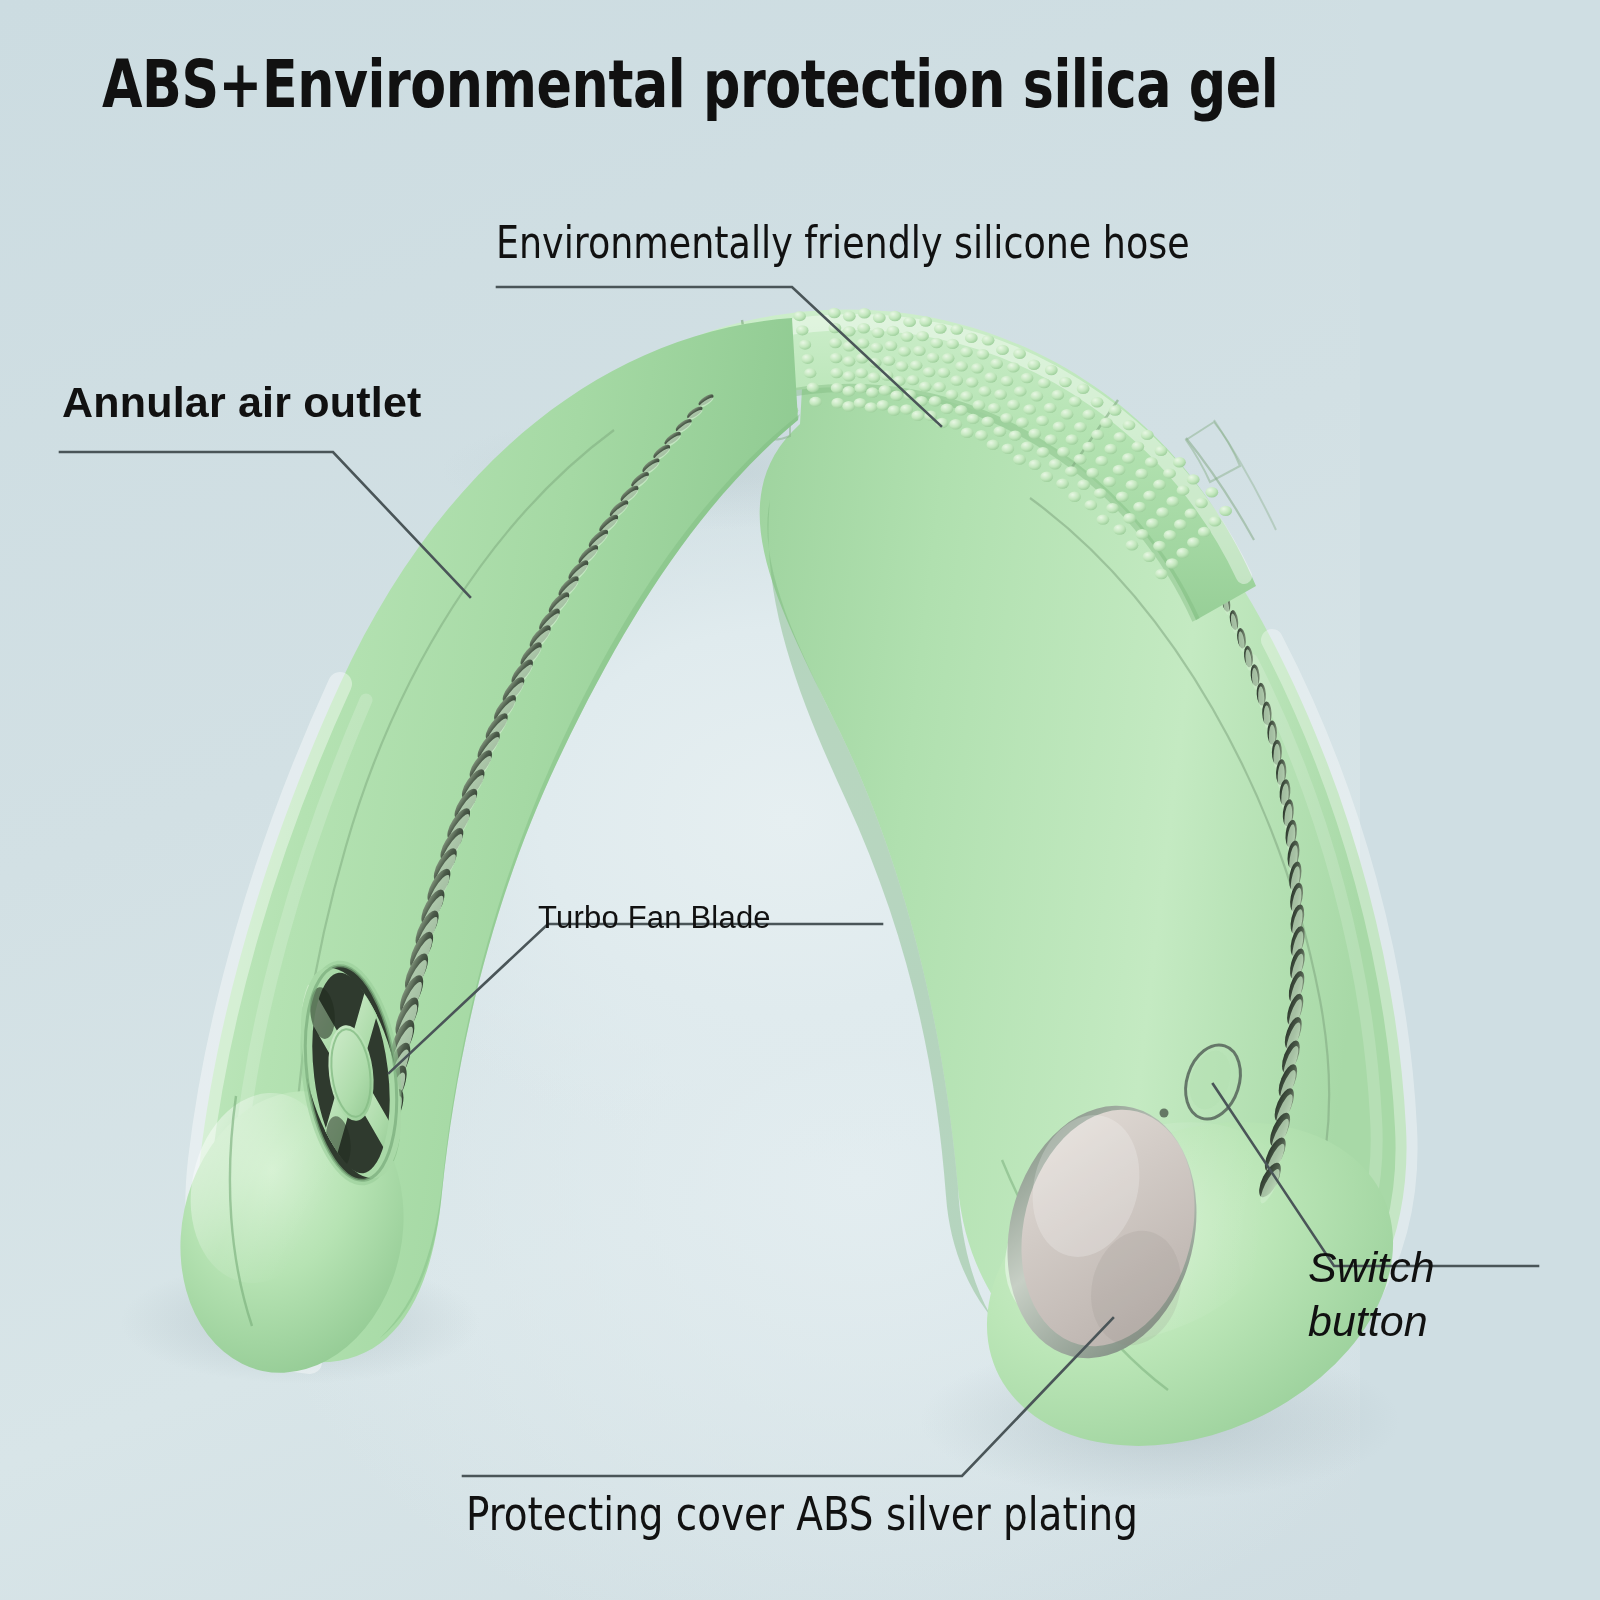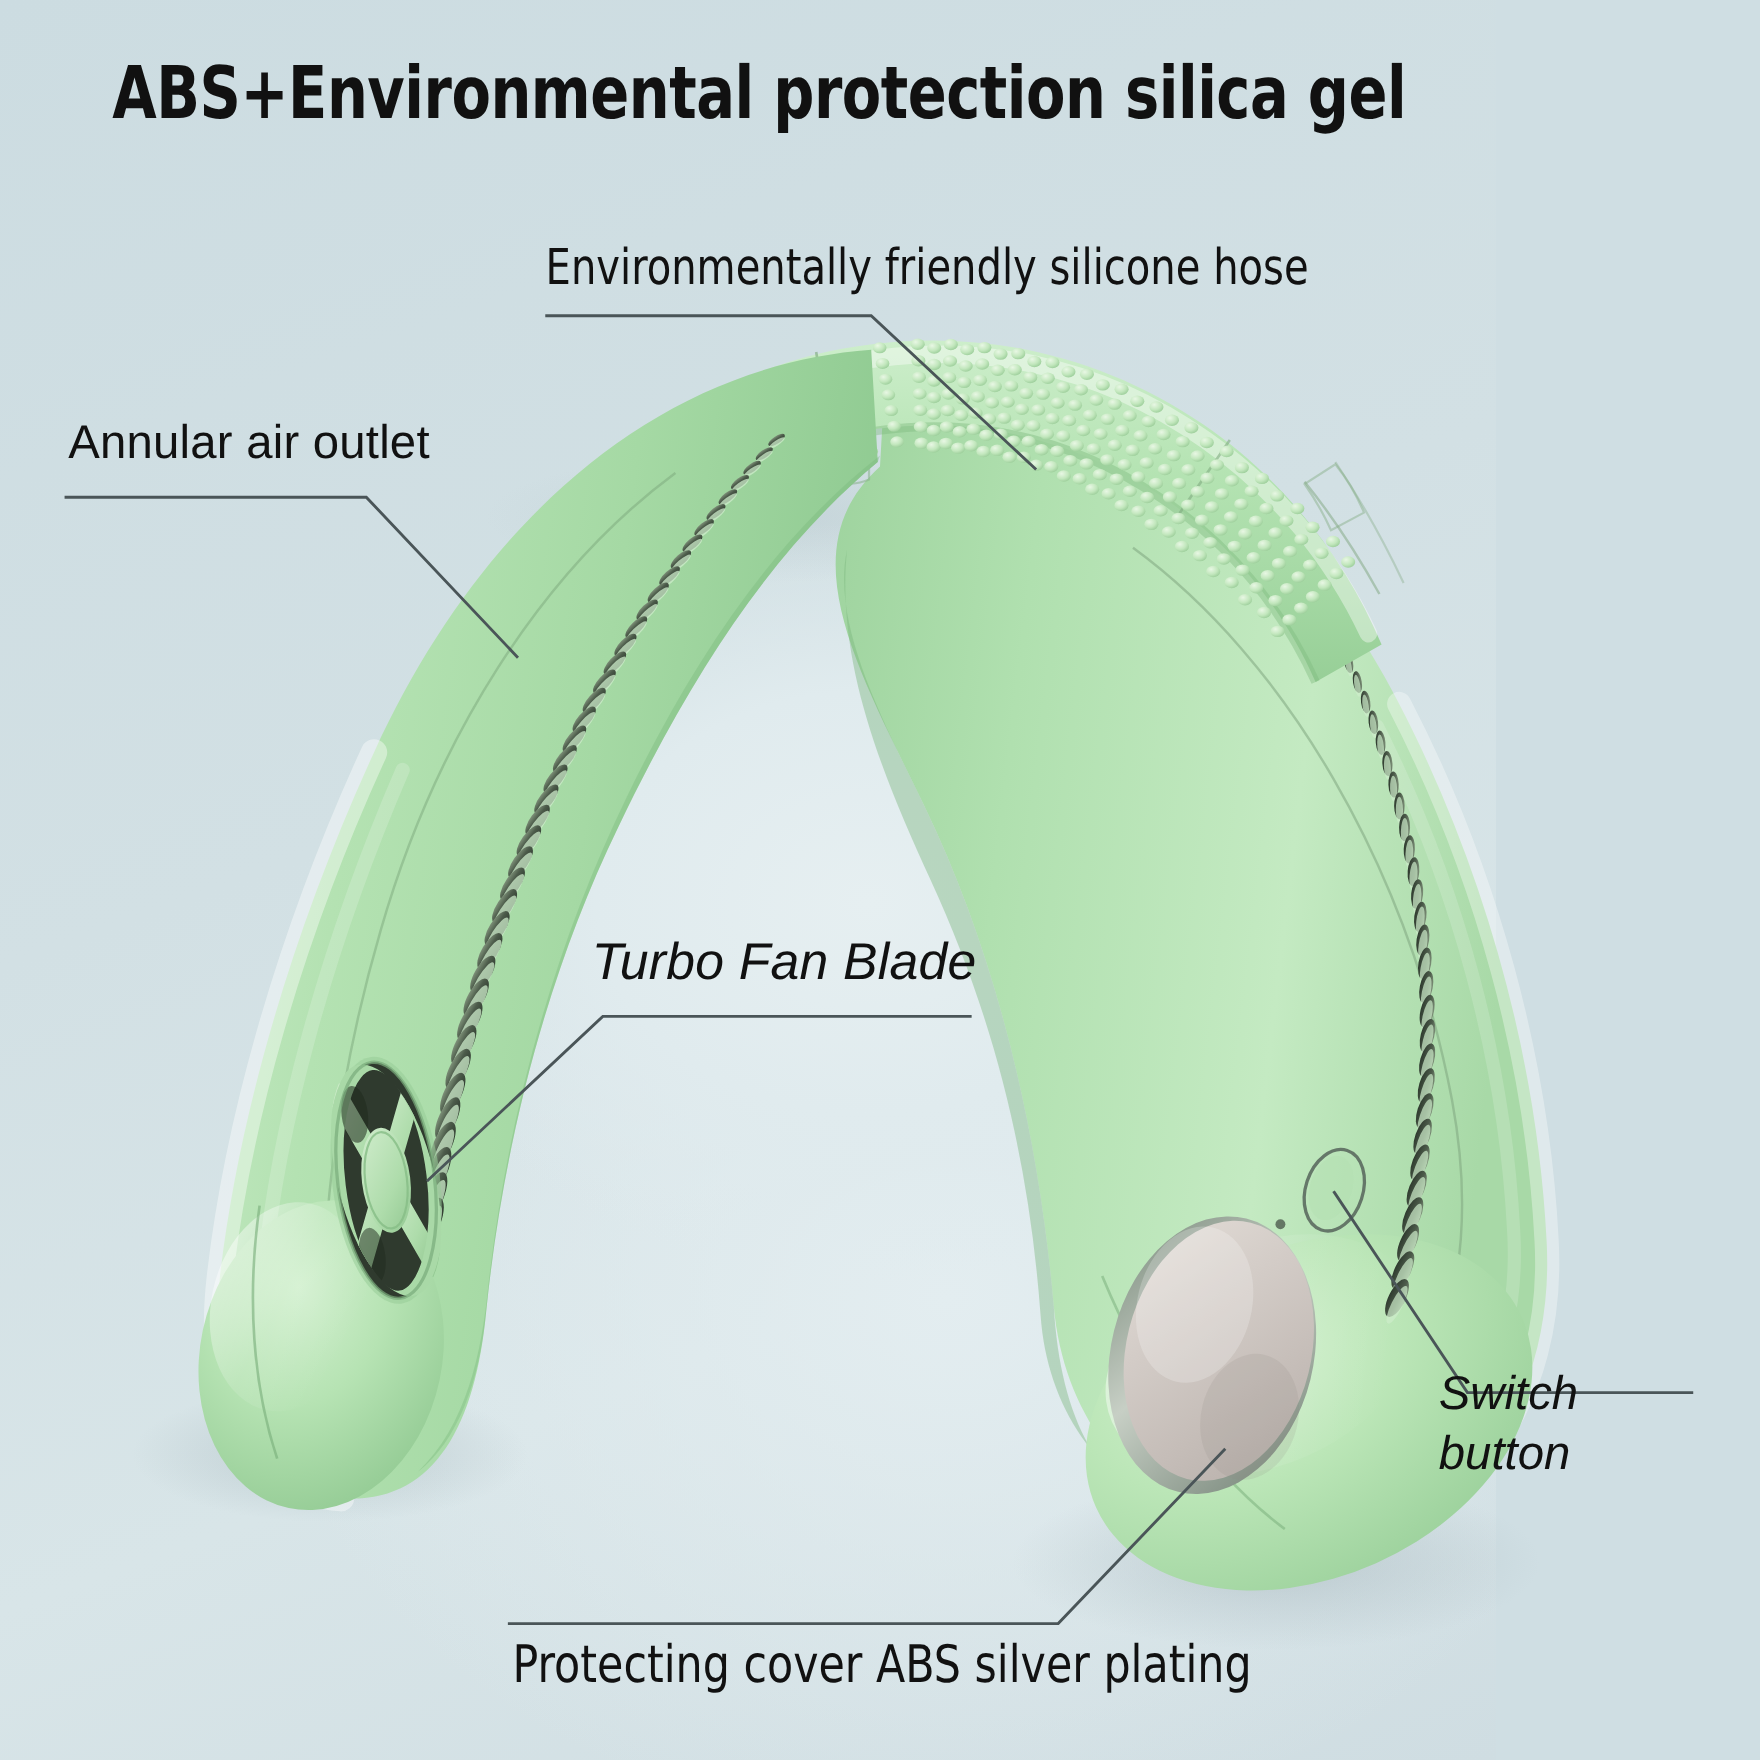--- a/index.html
+++ b/index.html
@@ -31,25 +31,25 @@
     transform:scaleX(0.88);transform-origin:left top;
   }
   #lbl-hose{
     left:496px;top:216px;
     font-family:"Liberation Sans Narrow","DejaVu Sans Condensed","Liberation Sans",sans-serif;
     font-size:45px;font-weight:400;
     transform:scaleX(0.9);transform-origin:left top;
   }
   #lbl-outlet{
     left:62px;top:378px;
-    font-size:43px;font-weight:400;letter-spacing:0.2px;
+    font-size:43px;font-weight:700;letter-spacing:0.2px;
   }
   #lbl-turbo{
-    left:538px;top:846px;
-    font-size:47px;font-weight:400;letter-spacing:0.2px;font-style:italic;
+    left:538px;top:900px;
+    font-size:31px;font-weight:400;letter-spacing:0.2px;
   }
   #lbl-switch{
     left:1308px;top:1240px;
     font-size:43px;font-weight:400;line-height:54px;
     white-space:normal;width:240px;font-style:italic;
   }
   #lbl-plating{
     left:466px;top:1486px;
     font-family:"Liberation Sans Narrow","DejaVu Sans Condensed","Liberation Sans",sans-serif;
     font-size:47px;font-weight:400;

